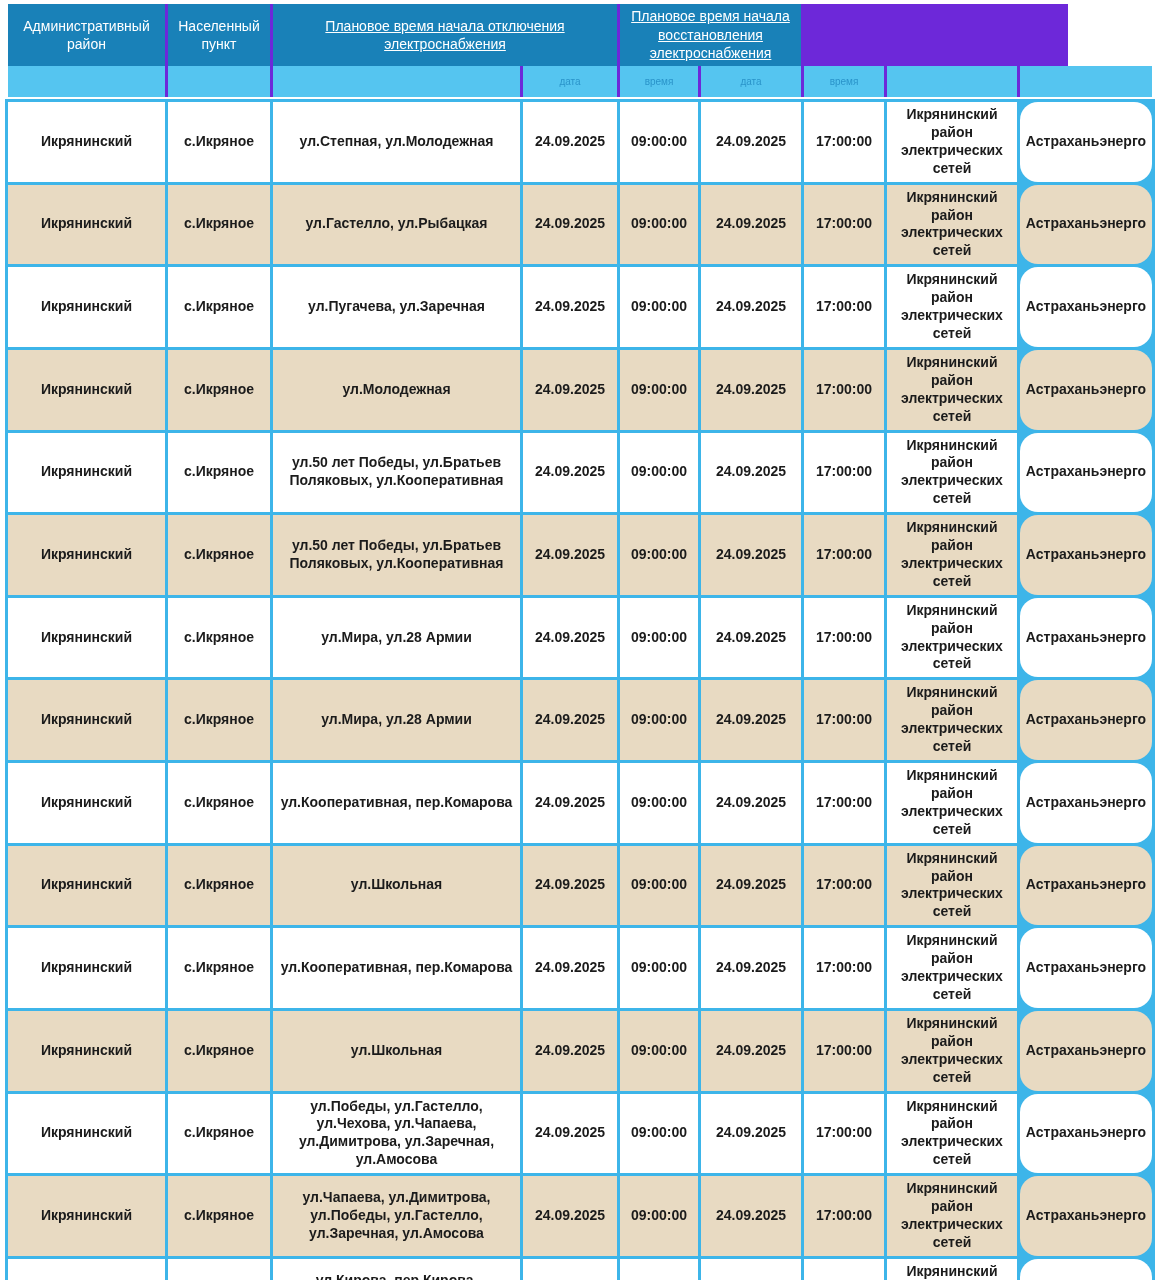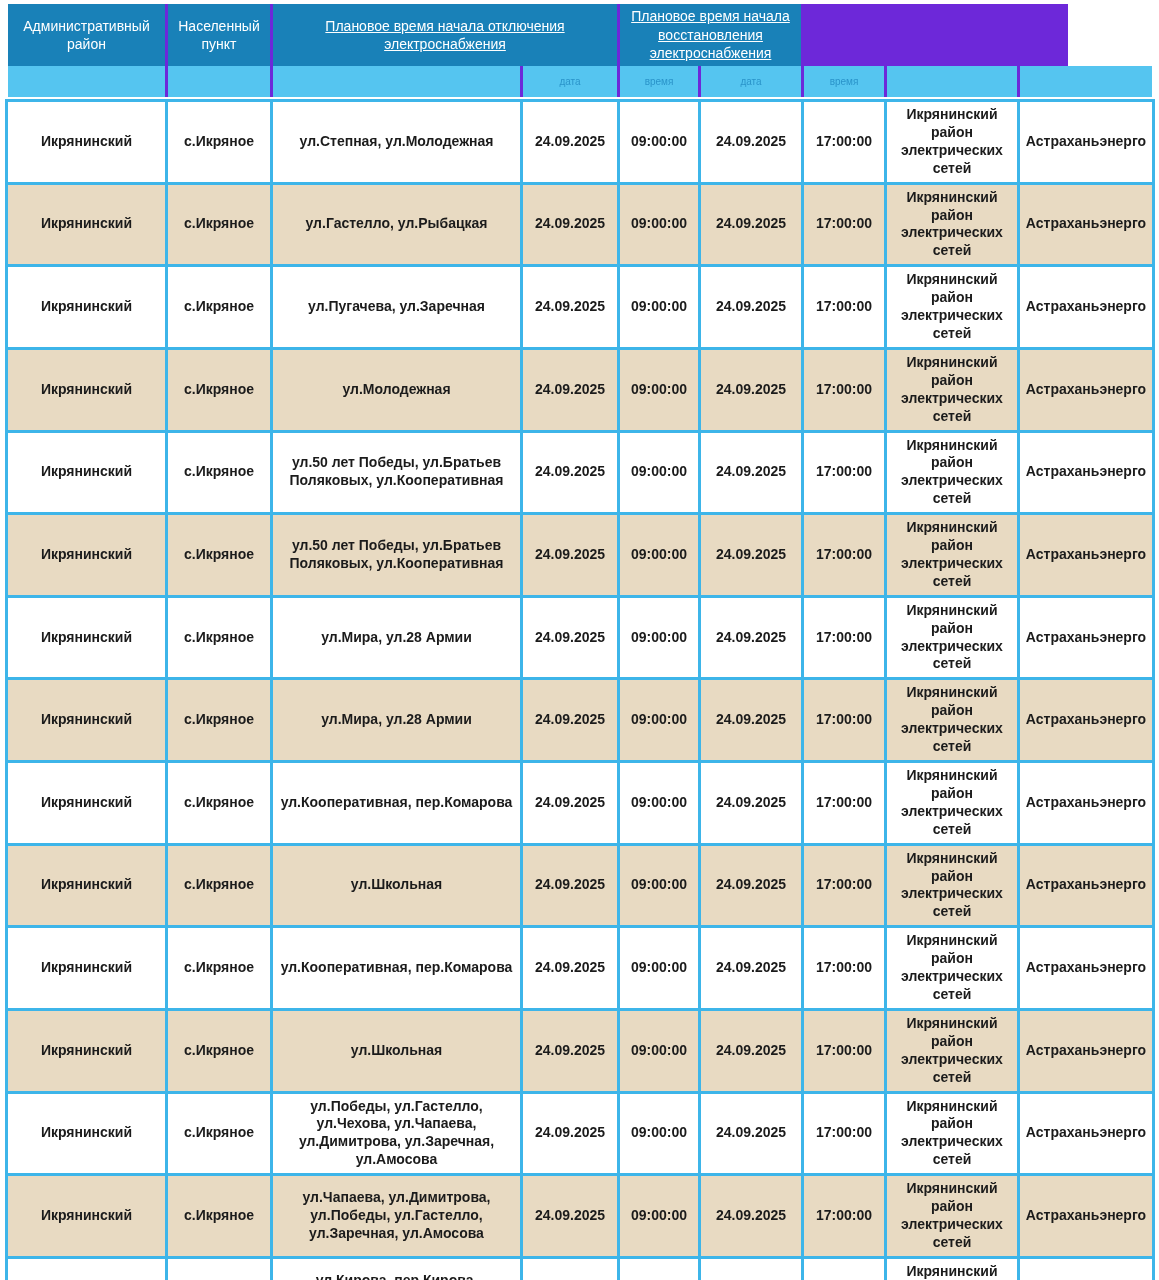--- a/index.html
+++ b/index.html
@@ -50,21 +50,21 @@
     gap:3px;
   }
   .row{display:contents;}
   .row > div{
     background:#fff;
     display:flex;align-items:center;justify-content:center;text-align:center;
     font-size:14px;font-weight:bold;line-height:1.28;
     padding:4px 4px;
   }
   .row.tan > div{background:var(--row-tan);}
-  .row > .c9{padding:4px 1px;}
+  .row > .c9{padding:4px 1px;border-radius:18px;}
 </style>
 </head>
 <body>
 
 <div class="page">
 
   <div class="thead">
     <div class="h1">Административный район</div>
     <div class="h1">Населенный пункт</div>
     <div class="h1 span2">Плановое время начала отключения электроснабжения</div>

